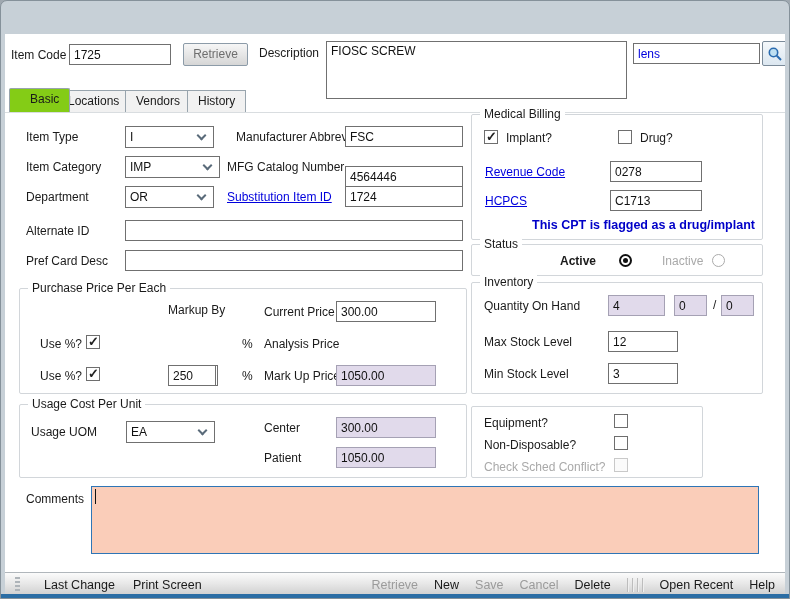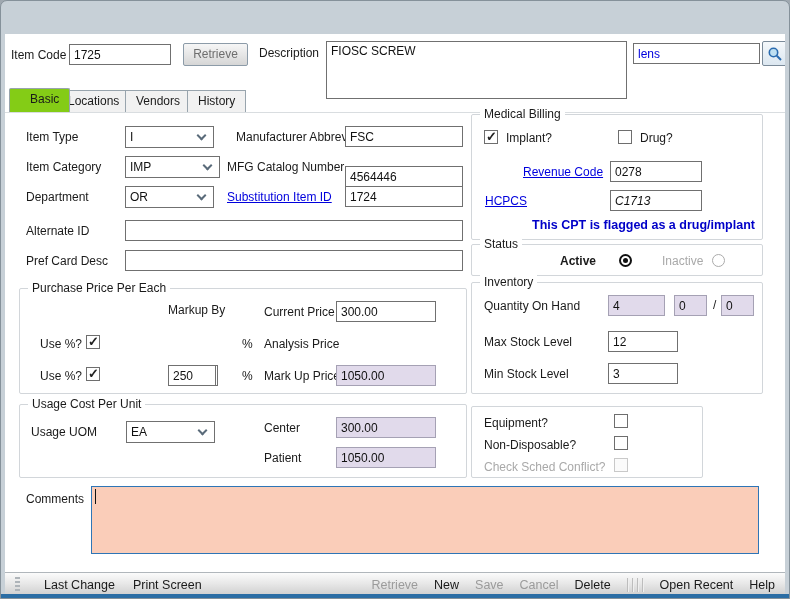--- a/index.html
+++ b/index.html
@@ -158,24 +158,24 @@
 
     <span class="lbl" style="left:21px; top:220px;">Pref Card Desc</span>
     <input class="tb" style="left: 120px; top: 216px; width: 338px;" value="">
 
     <div class="groupbox" style="left:466px; top:80px; width:292px; height:126px;">
       <span class="cap">Medical Billing</span>
       <span class="cb checked" style="left:12px; top:15px;"></span>
       <span class="lbl" style="left:34px; top:16px;">Implant?</span>
       <span class="cb" style="left:146px; top:15px;"></span>
       <span class="lbl" style="left:168px; top:16px;">Drug?</span>
-      <span class="lbl link" style="left:13px; top:50px;margin-left:38px;">Revenue Code</span>
+      <span class="lbl link" style="left:13px; top:50px;">Revenue Code</span>
       <input class="tb" style="left: 138px; top: 46px; width: 92px;" value="0278">
       <span class="lbl link" style="left:13px; top:79px;">HCPCS</span>
-      <input class="tb" style="left: 138px; top: 75px; width: 92px; font-style: italic;" value="C1713">
+      <input class="tb" style="left: 138px; top: 75px; width: 92px;" value="C1713">
       <span class="msgblue" style="left:36px; top:103px;margin-left:24px;">This CPT is flagged as a drug/implant</span>
     </div>
 
     <div class="groupbox" style="left:466px; top:210px; width:292px; height:32px;">
       <span class="cap">Status</span>
       <span class="lbl" style="left:88px; top:9px; font-weight:bold;">Active</span>
       <span class="radio sel" style="left:147px; top:9px;"></span>
       <span class="lbl gray" style="left:190px; top:9px;">Inactive</span>
       <span class="radio unsel" style="left:240px; top:9px;"></span>
     </div>

